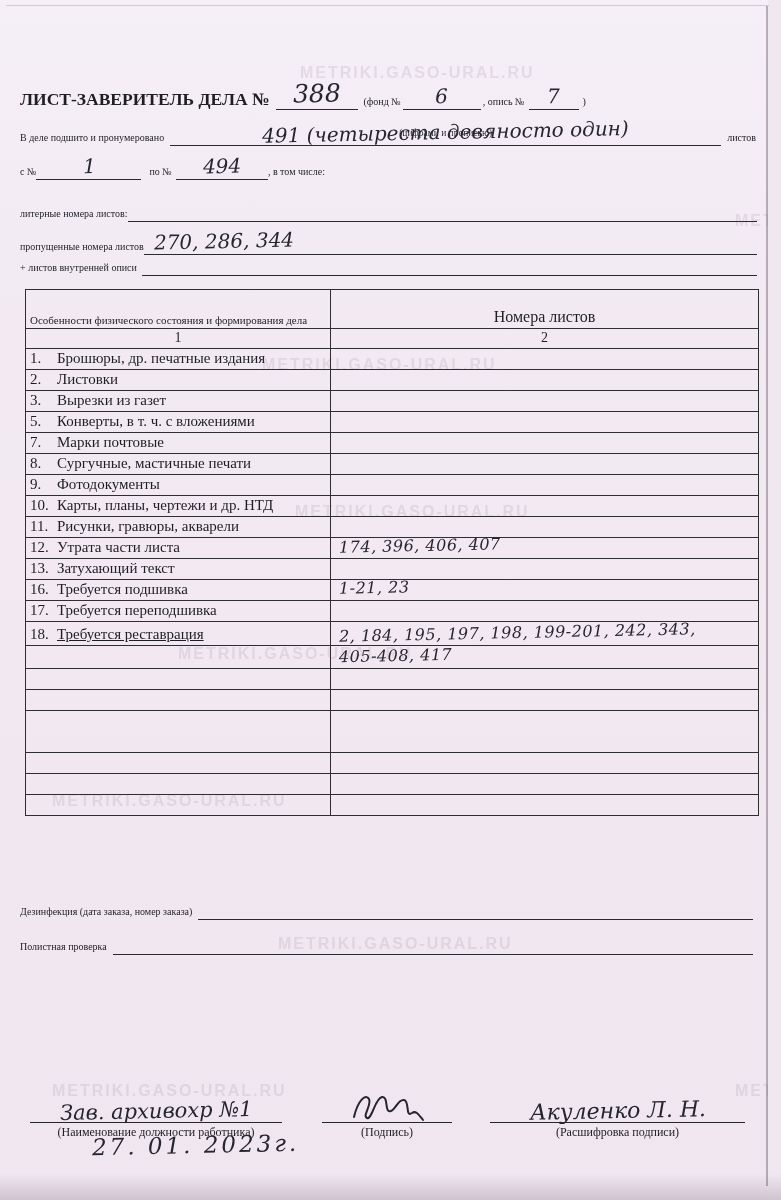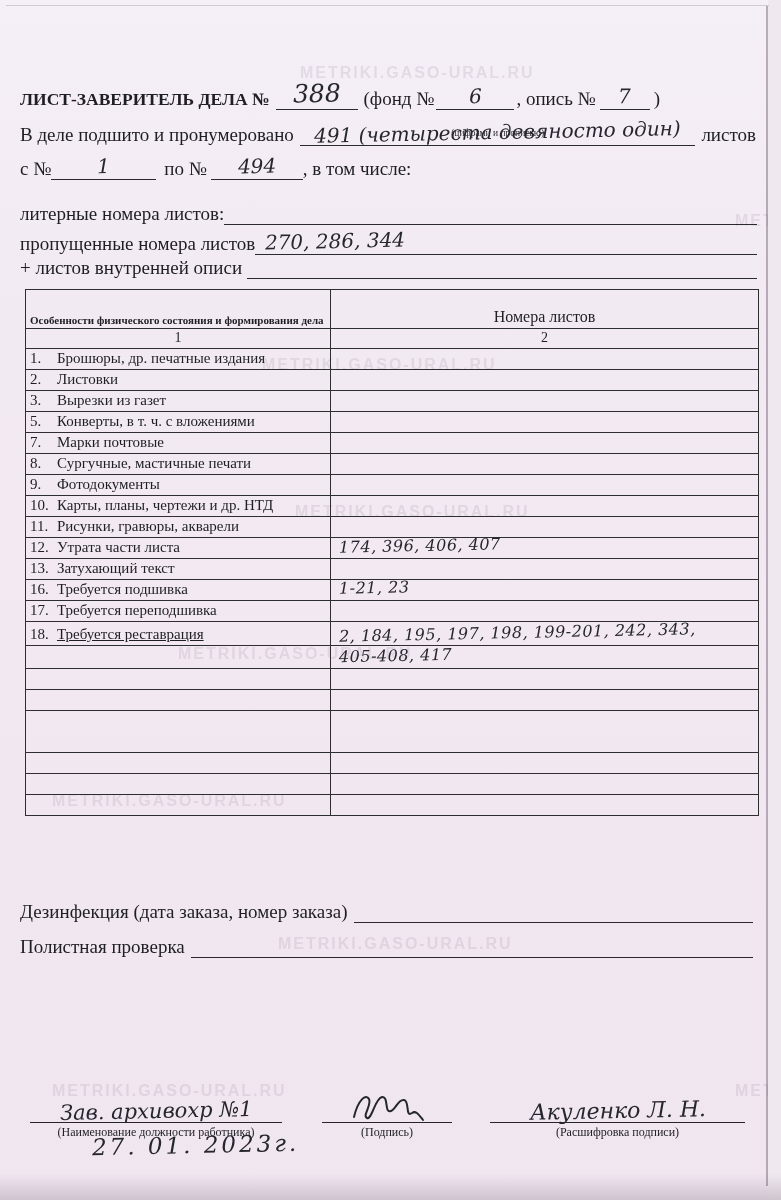--- a/index.html
+++ b/index.html
@@ -12,37 +12,37 @@
   .edge-top{position:absolute;top:5px;left:6px;right:12px;height:1px;background:rgba(150,130,150,.35);}
   .edge-right{position:absolute;top:6px;bottom:14px;left:766px;width:2px;background:rgba(110,90,110,.45);}
   .right-margin{position:absolute;top:0;bottom:0;left:768px;right:0;background:#efe8ef;}
   .bottom-shadow{position:absolute;left:0;right:0;bottom:0;height:26px;
     background:linear-gradient(to bottom,rgba(0,0,0,0),rgba(90,70,90,.22));}
   
   .wm{position:absolute;font-family:"Liberation Sans",sans-serif;font-weight:bold;
 ateral      font-size:40px;letter-spacing:2px;color:rgba(125,105,135,.15);white-space:nowrap;
       overflow:hidden;pointer-events:none;}
   
-  .lbl{font-size:19px;white-space:nowrap;}
+  .lbl{font-size:10px;white-space:nowrap;}
   .row{position:absolute;display:flex;align-items:baseline;}
   .fill{display:inline-block;border-bottom:1.6px solid #2a2a2e;text-align:center;position:relative;}
   .grow{flex:1 1 auto;}
   
   .hw{display:inline-block;font-family:"DejaVu Serif",serif;font-style:italic;
       color:#26262e;transform:rotate(-1.2deg);white-space:nowrap;line-height:1;}
   .hw-big{font-size:25px;position:relative;top:-3px;}
   .hw-md{font-size:20px;position:relative;top:-2px;}
   .hw-sm{font-size:16px;letter-spacing:.5px;}
   .hint{position:absolute;top:4px;left:50%;transform:translateX(-50%);
         font-size:9.5px;color:#2a2a30;white-space:nowrap;}
   
   table.main{position:absolute;left:25px;top:289px;width:733px;border-collapse:collapse;table-layout:fixed;}
   table.main td,table.main th{border:1.6px solid #2e2e30;padding:0 4px 2px 4px;vertical-align:bottom;overflow:visible;}
   col.c1{width:305px;}col.c2{width:428px;}
-  th.hdr1{font-size:11px;font-weight:bold;text-align:left;vertical-align:middle;height:36px;}
+  th.hdr1{font-size:11px;font-weight:normal;text-align:left;vertical-align:middle;height:36px;}
   th.hdr2{font-size:16px;font-weight:normal;text-align:center;vertical-align:middle;}
   td.colnum{font-size:14px;text-align:center;height:17px;padding:0;}
   tr.r{height:20px;}
   td.feat{font-size:15px;white-space:nowrap;}
   .rnum{display:inline-block;width:27px;font-size:15px;}
   td.val{position:relative;}
   td.val .hw-sm{position:relative;top:-1px;left:4px;}
   tr.x0{height:23px;}tr.x1{height:18px;}tr.x2{height:18px;}tr.x3{height:42px;}
   tr.x4{height:17px;}tr.x5{height:20px;}tr.x6{height:21px;}
   

